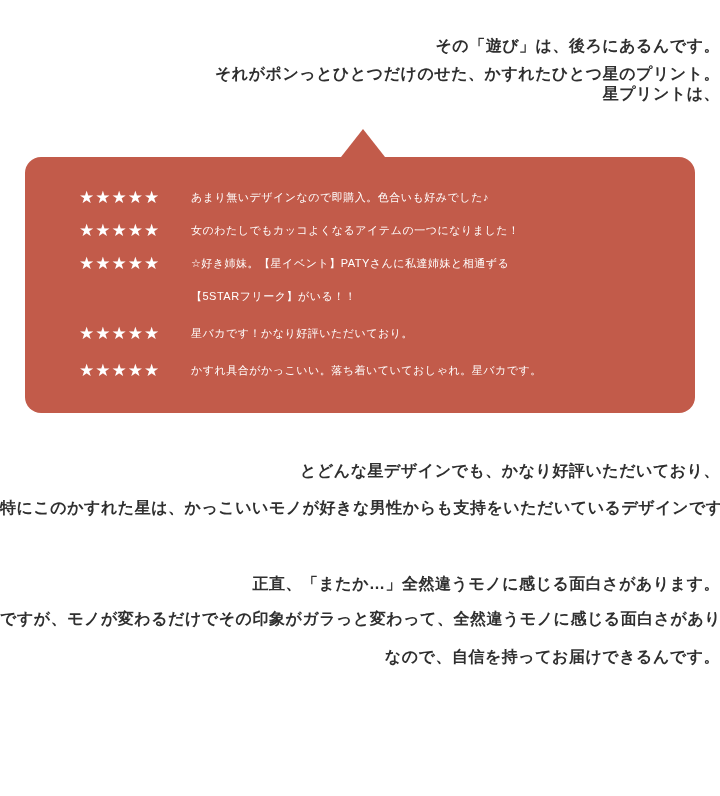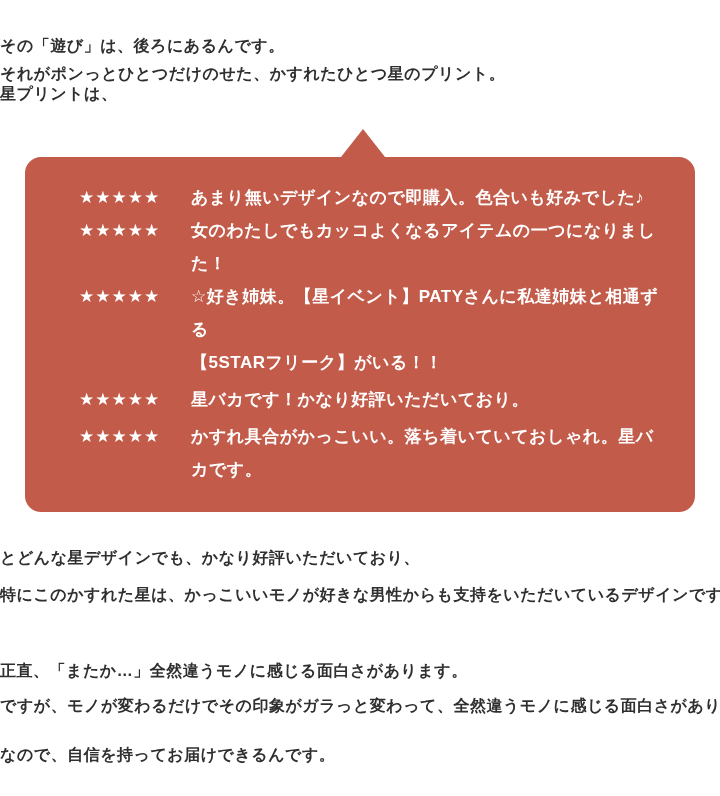--- a/index.html
+++ b/index.html
@@ -6,21 +6,21 @@
   html, body { background: #ffffff; }
   body {
     width: 720px; height: 796px;
     font-family: "Liberation Sans", "DejaVu Sans", sans-serif;
     color: #2f2f2f;
     overflow: hidden;
   }
   .page { width: 720px; height: 796px; overflow: hidden; background: #ffffff; }
 
   .center-line {
-    text-align: left;
+    text-align: right;
     font-size: 16px;
     font-weight: 600;
     line-height: 20px;
     letter-spacing: 0.5px;
     white-space: nowrap;
   }
   #intro1 { margin-top: 36px; }
   #intro2 { margin-top: 8px; }
   #intro3 { }
 
@@ -46,31 +46,31 @@
   .review.spaced { margin-top: 4px; }
   .stars {
     flex: 0 0 112px;
     width: 112px;
     font-size: 17px;
     letter-spacing: 1px;
     line-height: 33px;
     color: #ffffff;
   }
   .review-text {
-    font-size: 17px;
-    font-weight: 700;
+    font-size: 11px;
+    font-weight: 400;
     line-height: 33px;
     letter-spacing: 0.5px;
   }
 
-  #outro1 { margin-top: 36px; }
+  #outro1 { margin-top: 48px; }
   #outro2 { margin-top: 17px; }
   #outro3 { margin-top: 56px; }
   #outro4 { margin-top: 15px; }
-  #outro5 { margin-top: 29px; }
+  #outro5 { margin-top: 18px; }
 </style>
 </head>
 <body>
 
 <div class="page">
 
   <p id="intro1" class="center-line">その「遊び」は、後ろにあるんです。</p>
   <p id="intro2" class="center-line">それがポンっとひとつだけのせた、かすれたひとつ星のプリント。</p>
   <p id="intro3" class="center-line">星プリントは、</p>
 

